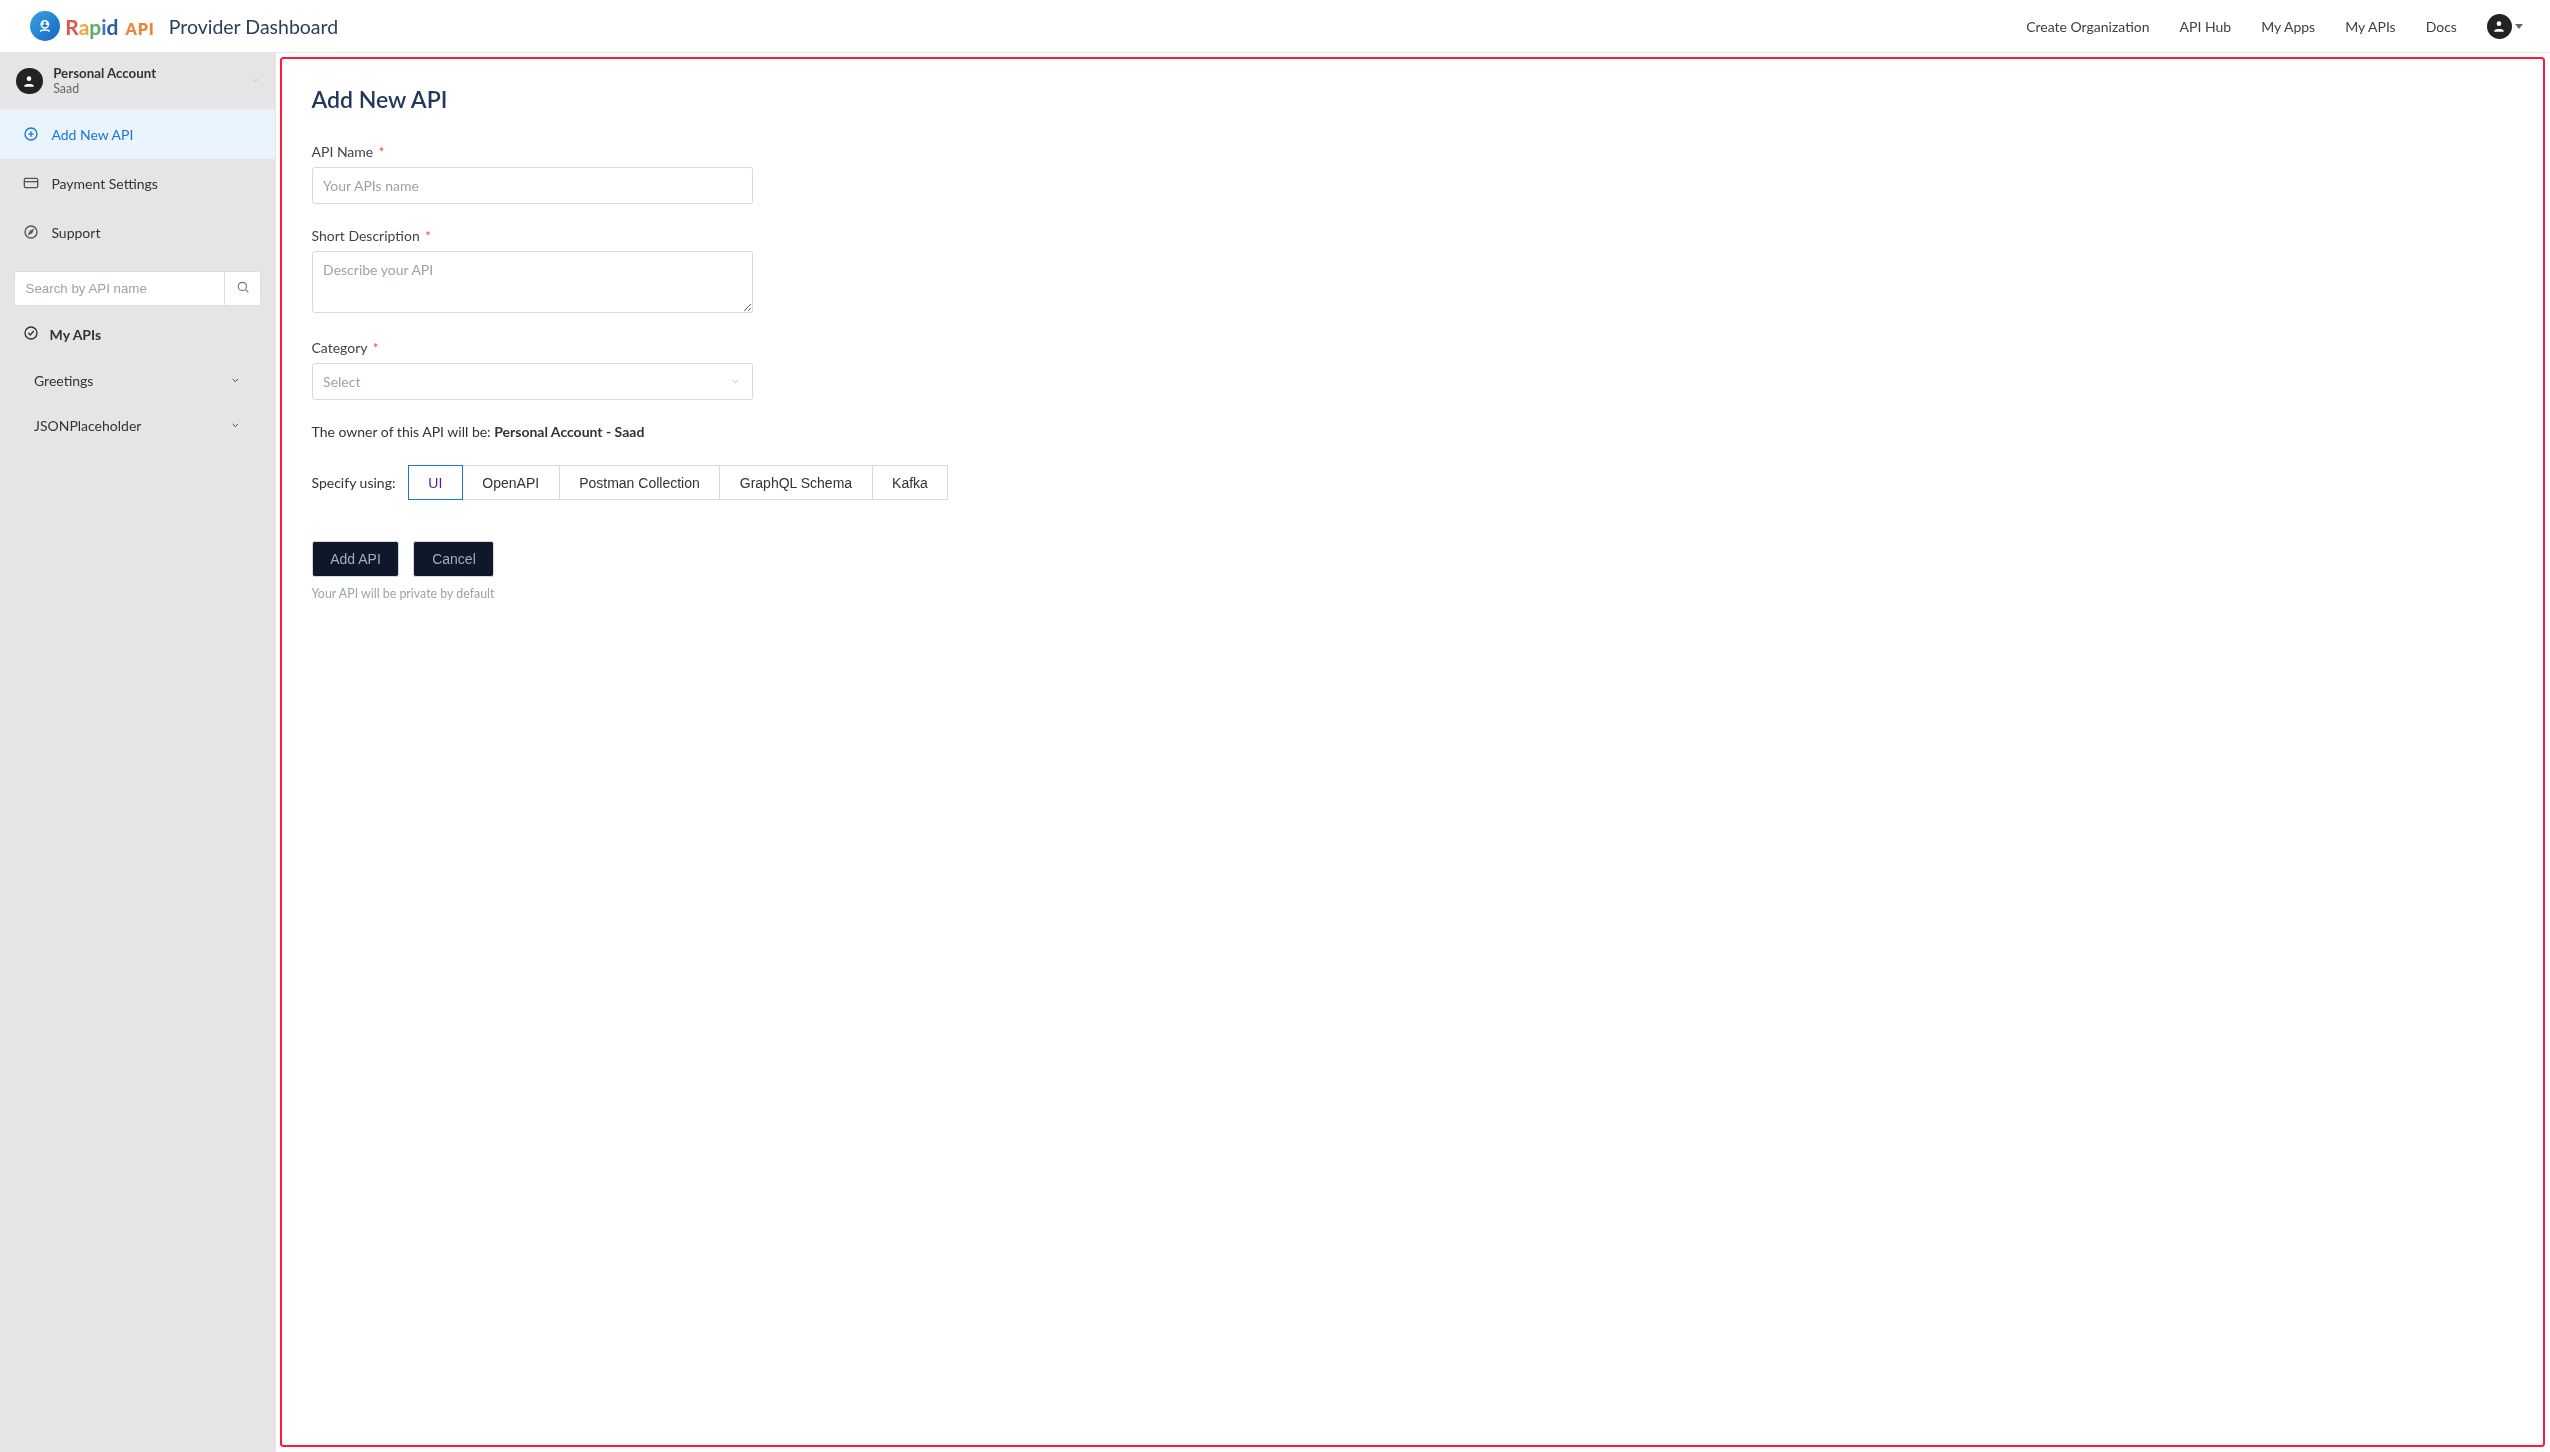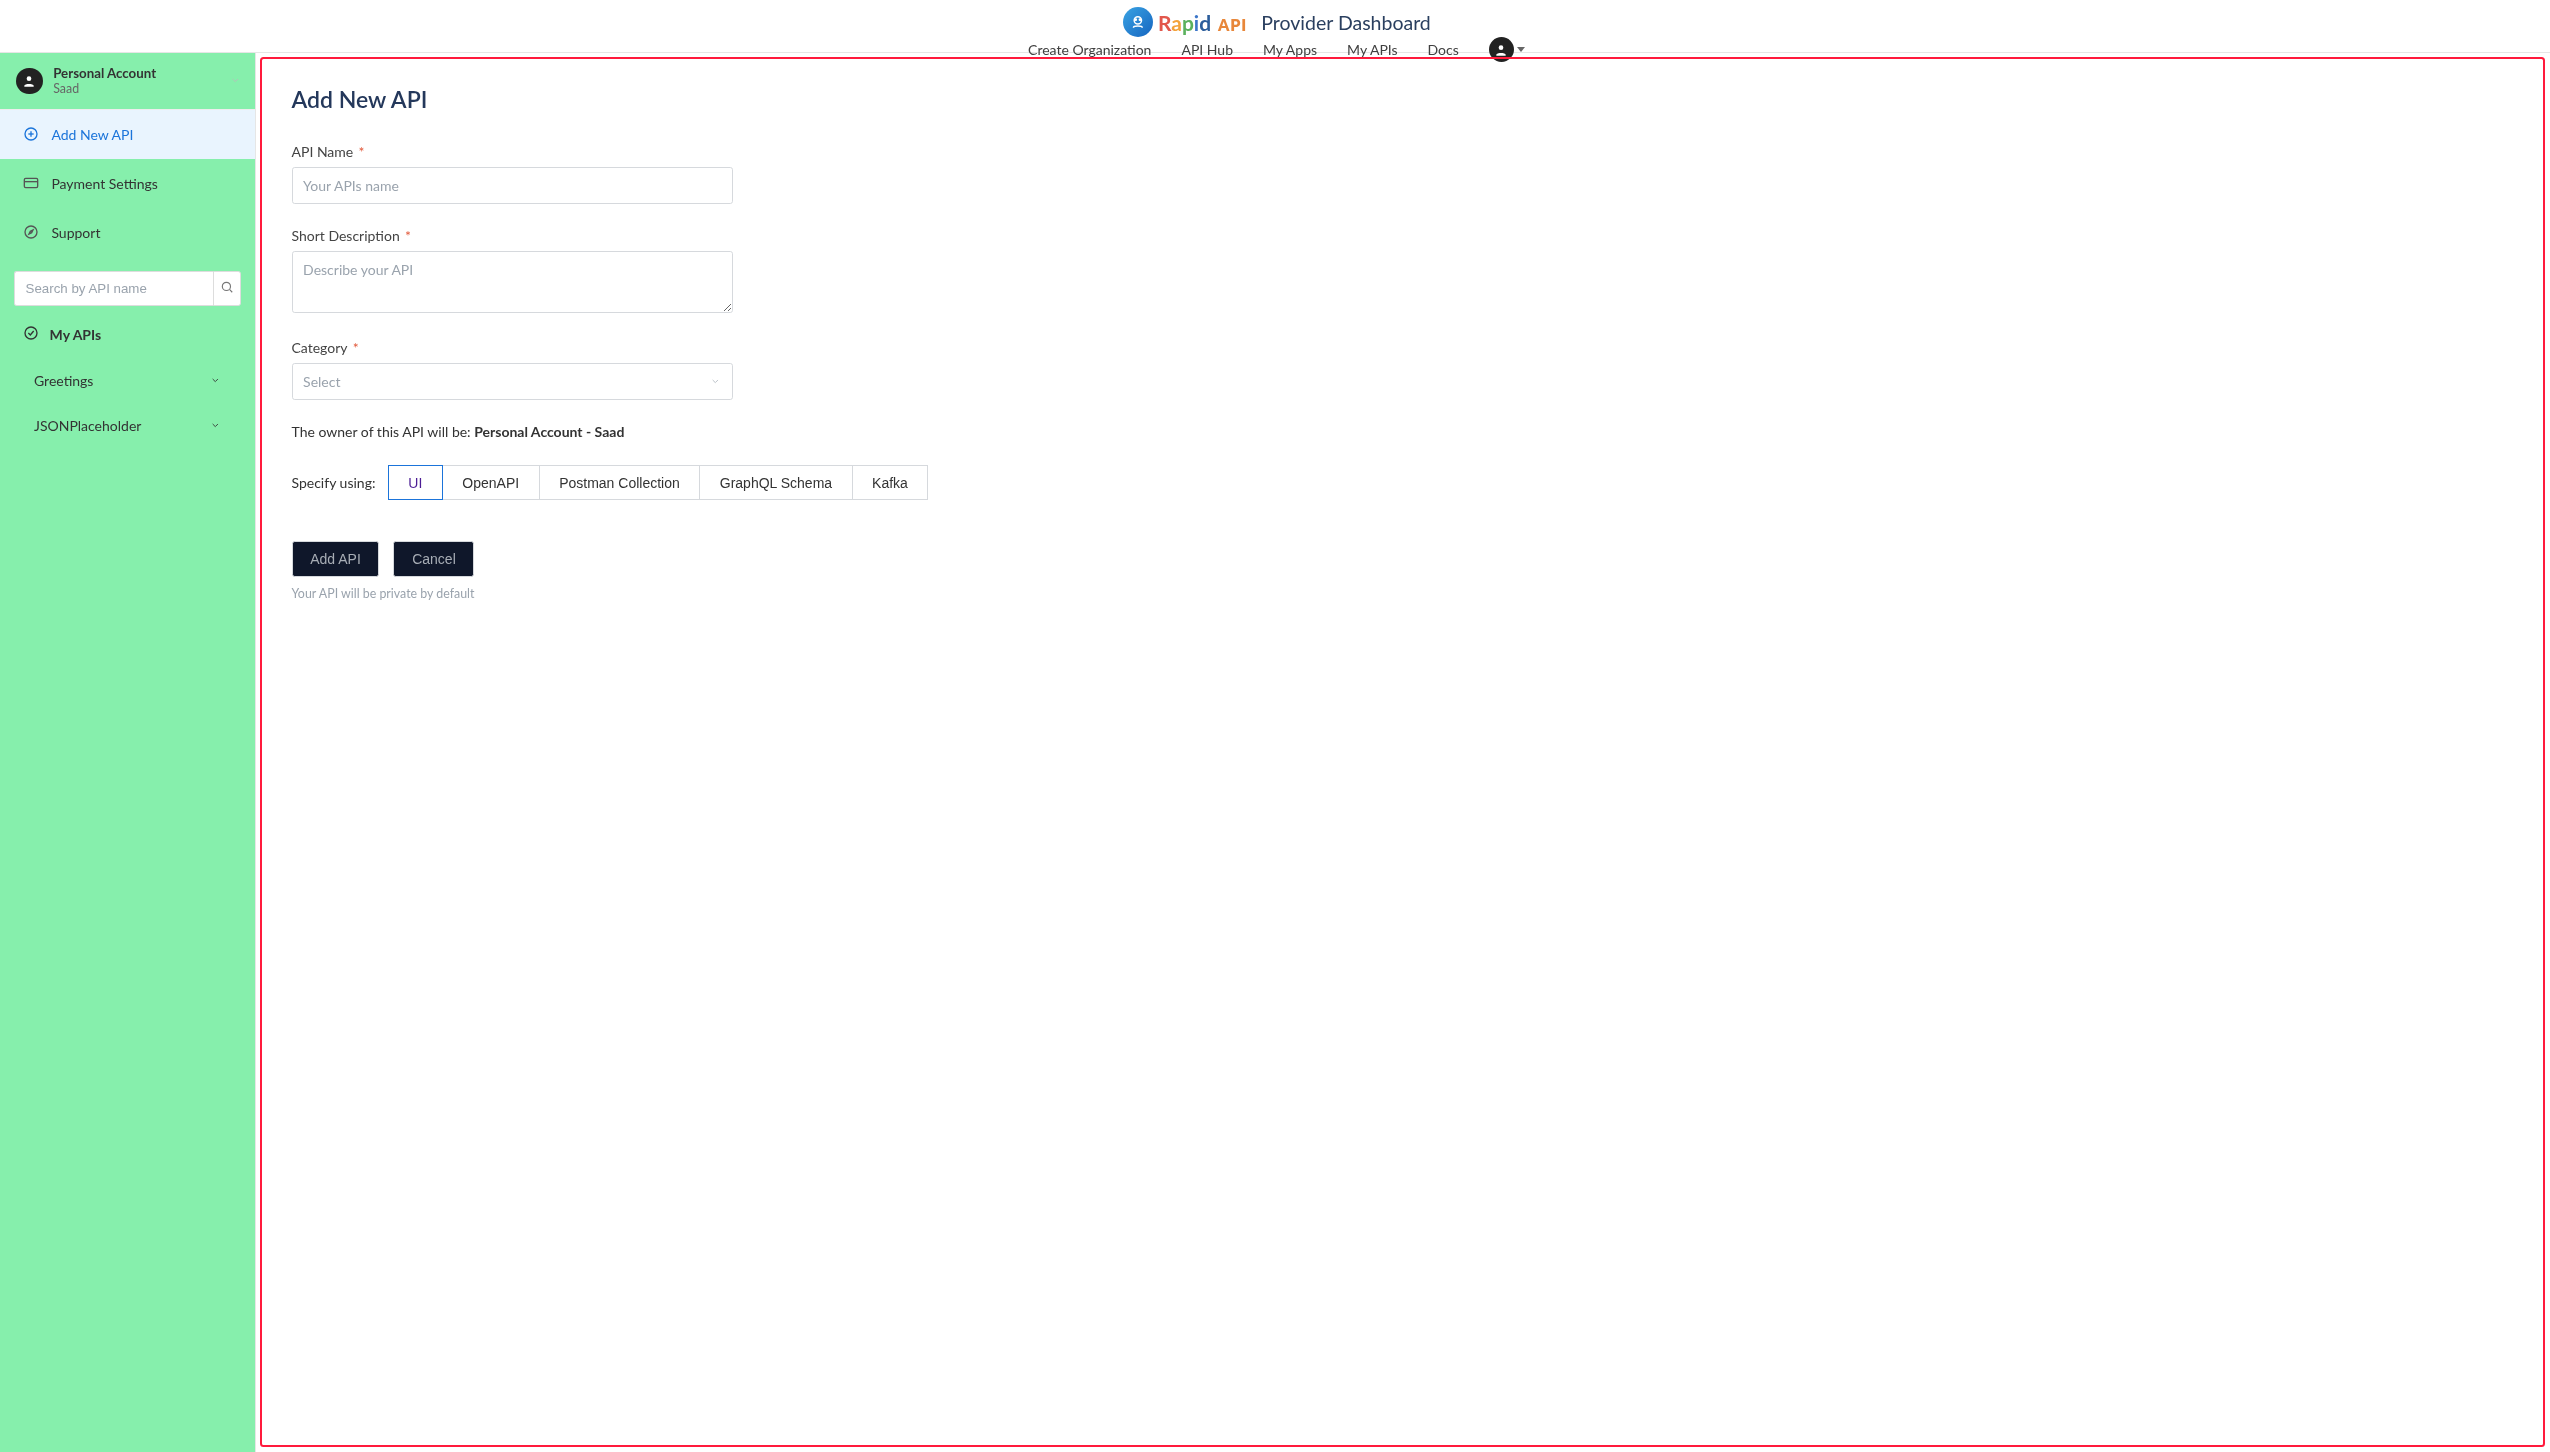--- a/index.html
+++ b/index.html
@@ -10,21 +10,20 @@
     font-size: 12.4px;
   }
   
   .topbar {
     display: flex;
     align-items: center;
     justify-content: space-between;
     padding: 7px 26.6px 7px 30px;
     border-bottom: 0.9px solid #e6e6e6;
     height: 53px;
-    flex-direction: column;
   }
   .brand {
     display: flex;
     align-items: center;
     gap: 14px;
   }
   .logo {
     display: flex;
     align-items: center;
     gap: 5.3px;
@@ -47,23 +46,23 @@
   .logo-text .api { color:#e8873a; letter-spacing:0.9px; font-weight:800; font-size:16px; margin-left:1.8px;}
   .dash-title { font-size:19.5px; color:#2a3f5f; font-weight:400;}
   .topnav { display:flex; align-items:center; gap:30px; }
   .topnav a { color:#404040; text-decoration:none; font-size:14px; }
   .avatar-wrap { display:flex; align-items:center; gap:3.5px;}
   .avatar { width:25px;height:25px;border-radius:50%;background:#222;display:flex;align-items:center;justify-content:center;color:#fff;font-size:10.6px;}
   .caret-down { width:0;height:0;border-left:4.4px solid transparent;border-right:4.4px solid transparent;border-top:5.3px solid #666;}
   
   .body { display:flex; min-height: calc(100vh - 53px); }
   .sidebar {
-    width: 256px;
+    width: 276px;
     border-right:0.9px solid #e6e6e6;
-    background:#86efac;
+    background:#e5e5e5;
     flex-shrink:0;
   }
   .account-row {
     display:flex; align-items:center; gap:10.6px;
     padding:12.4px 16px; border-bottom:0.9px solid #eee;
     position:relative;
   }
   .account-row .avatar { width:26.6px;height:26.6px;}
   .acct-text .primary { font-weight:700; color:#333; font-size:13.3px;}
   .acct-text .secondary { color:#666; font-size:12.4px;}

